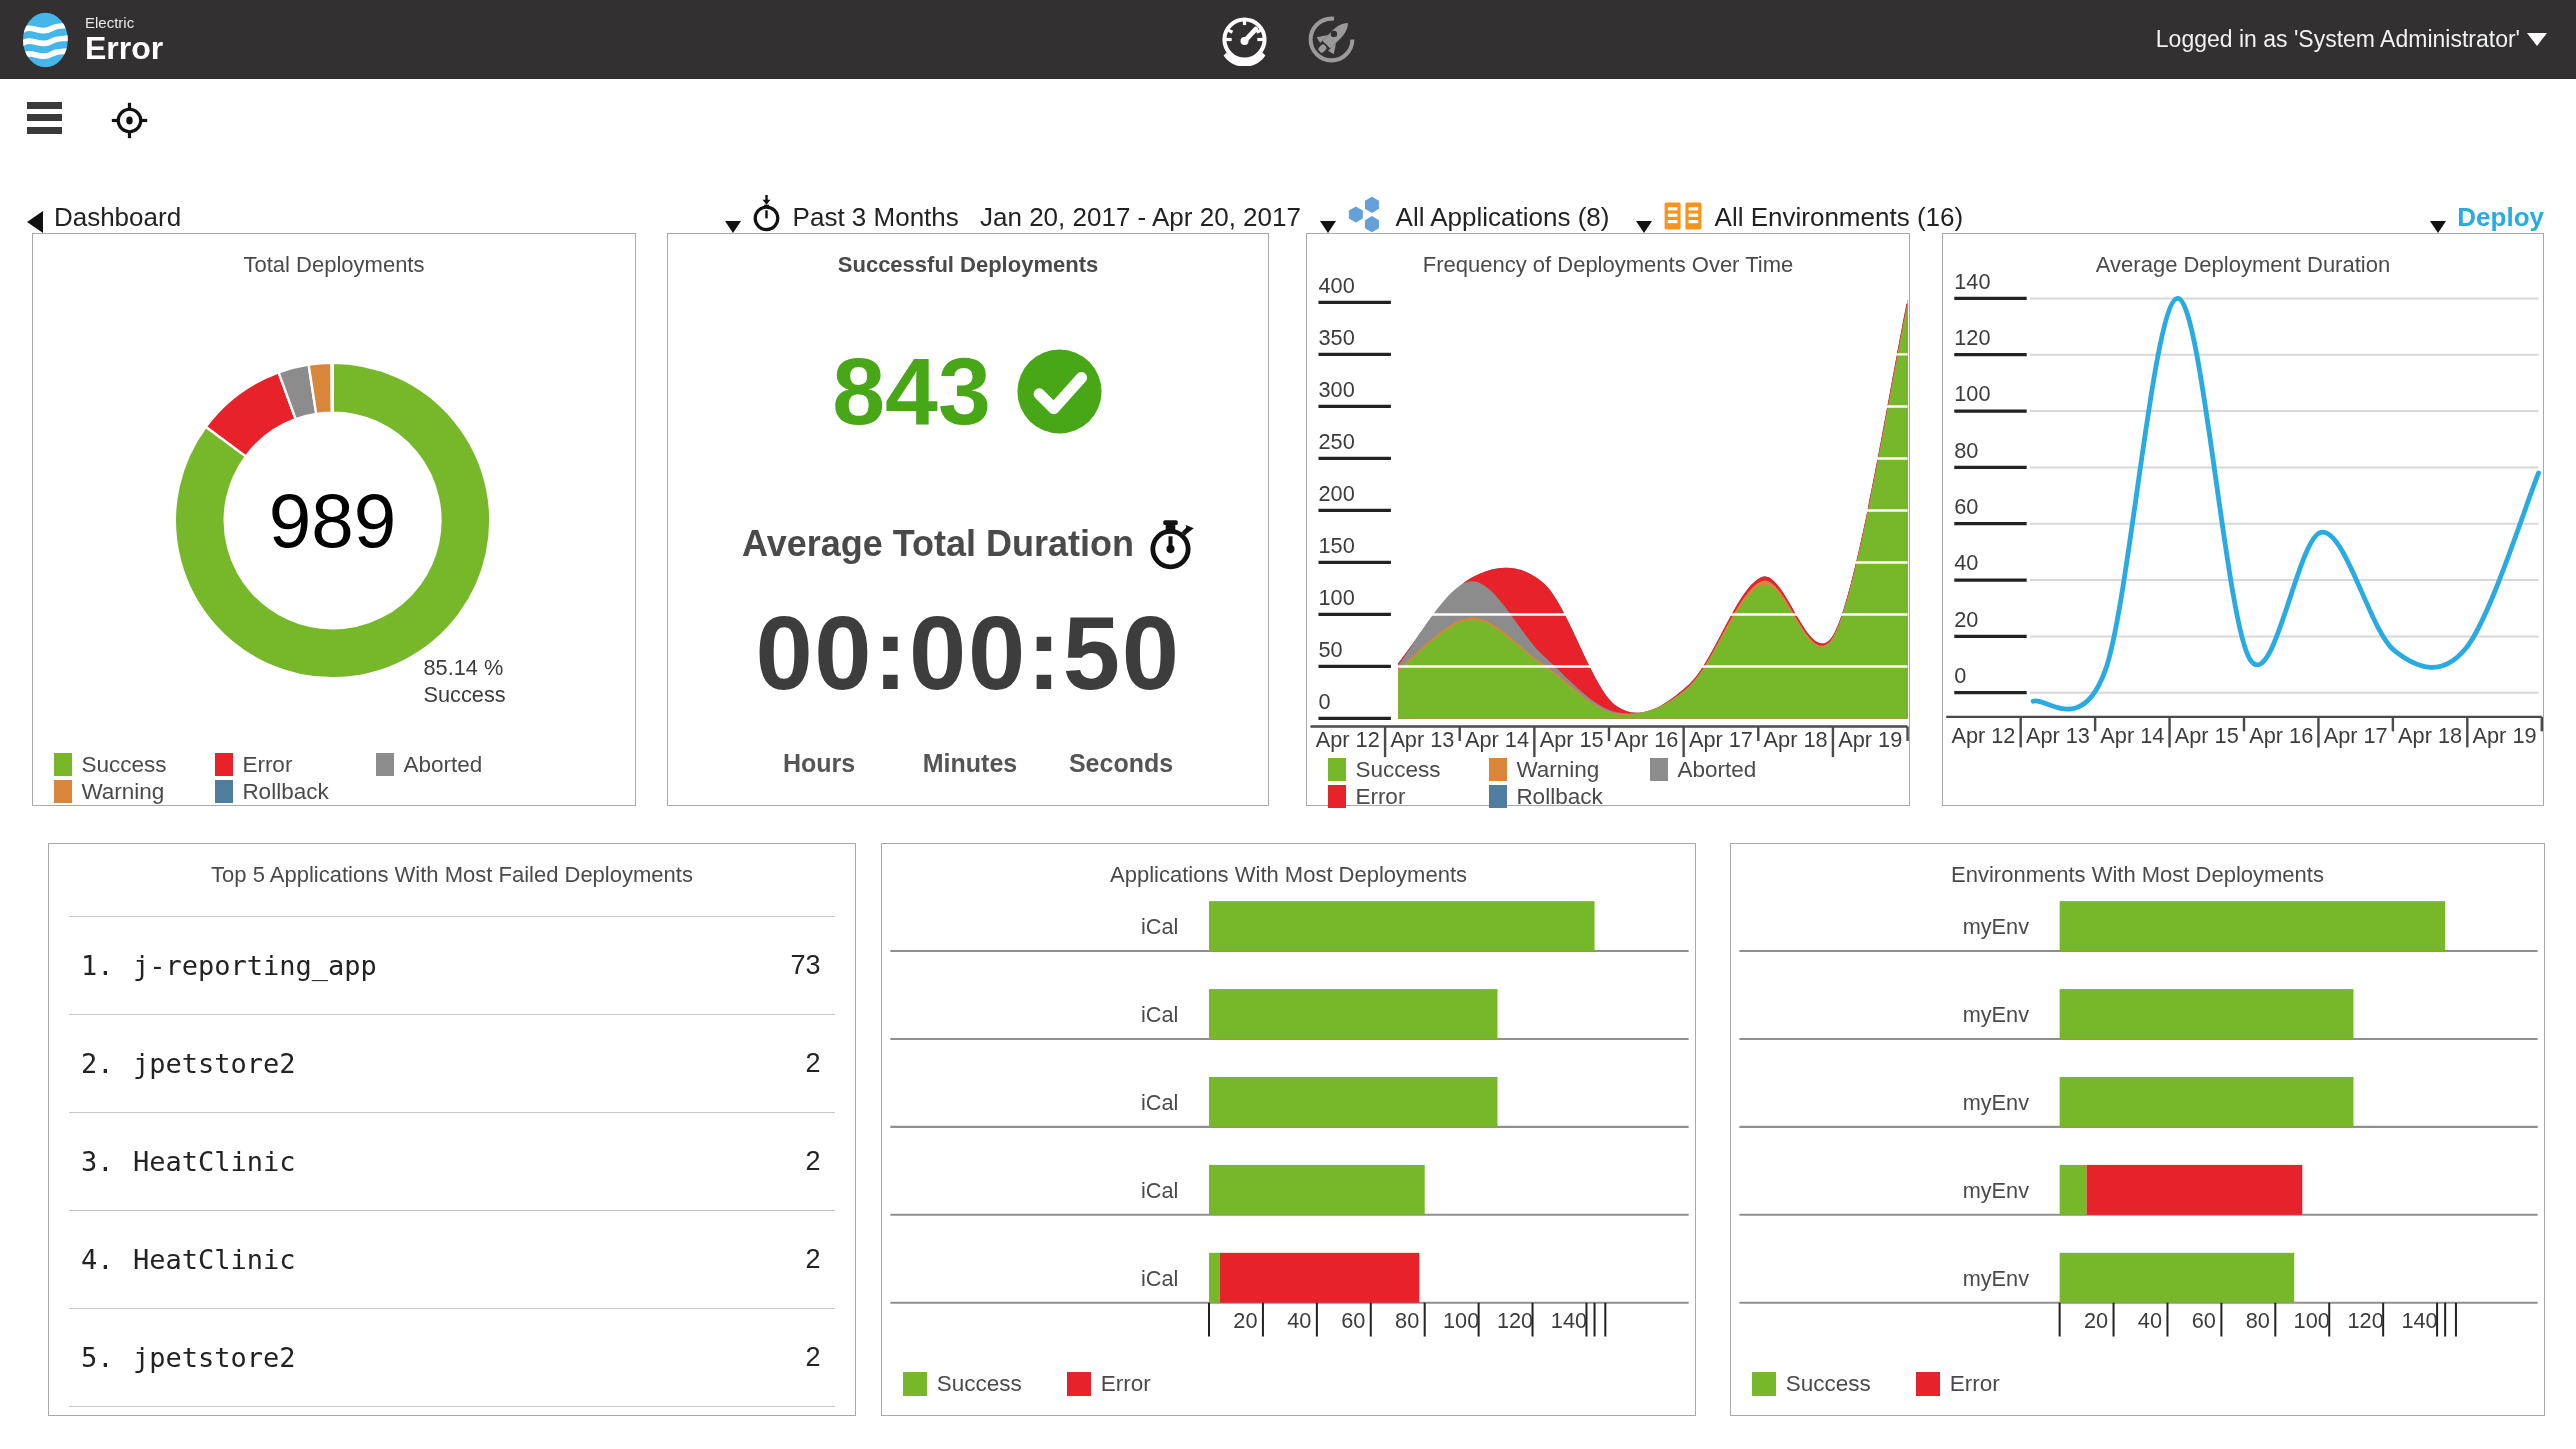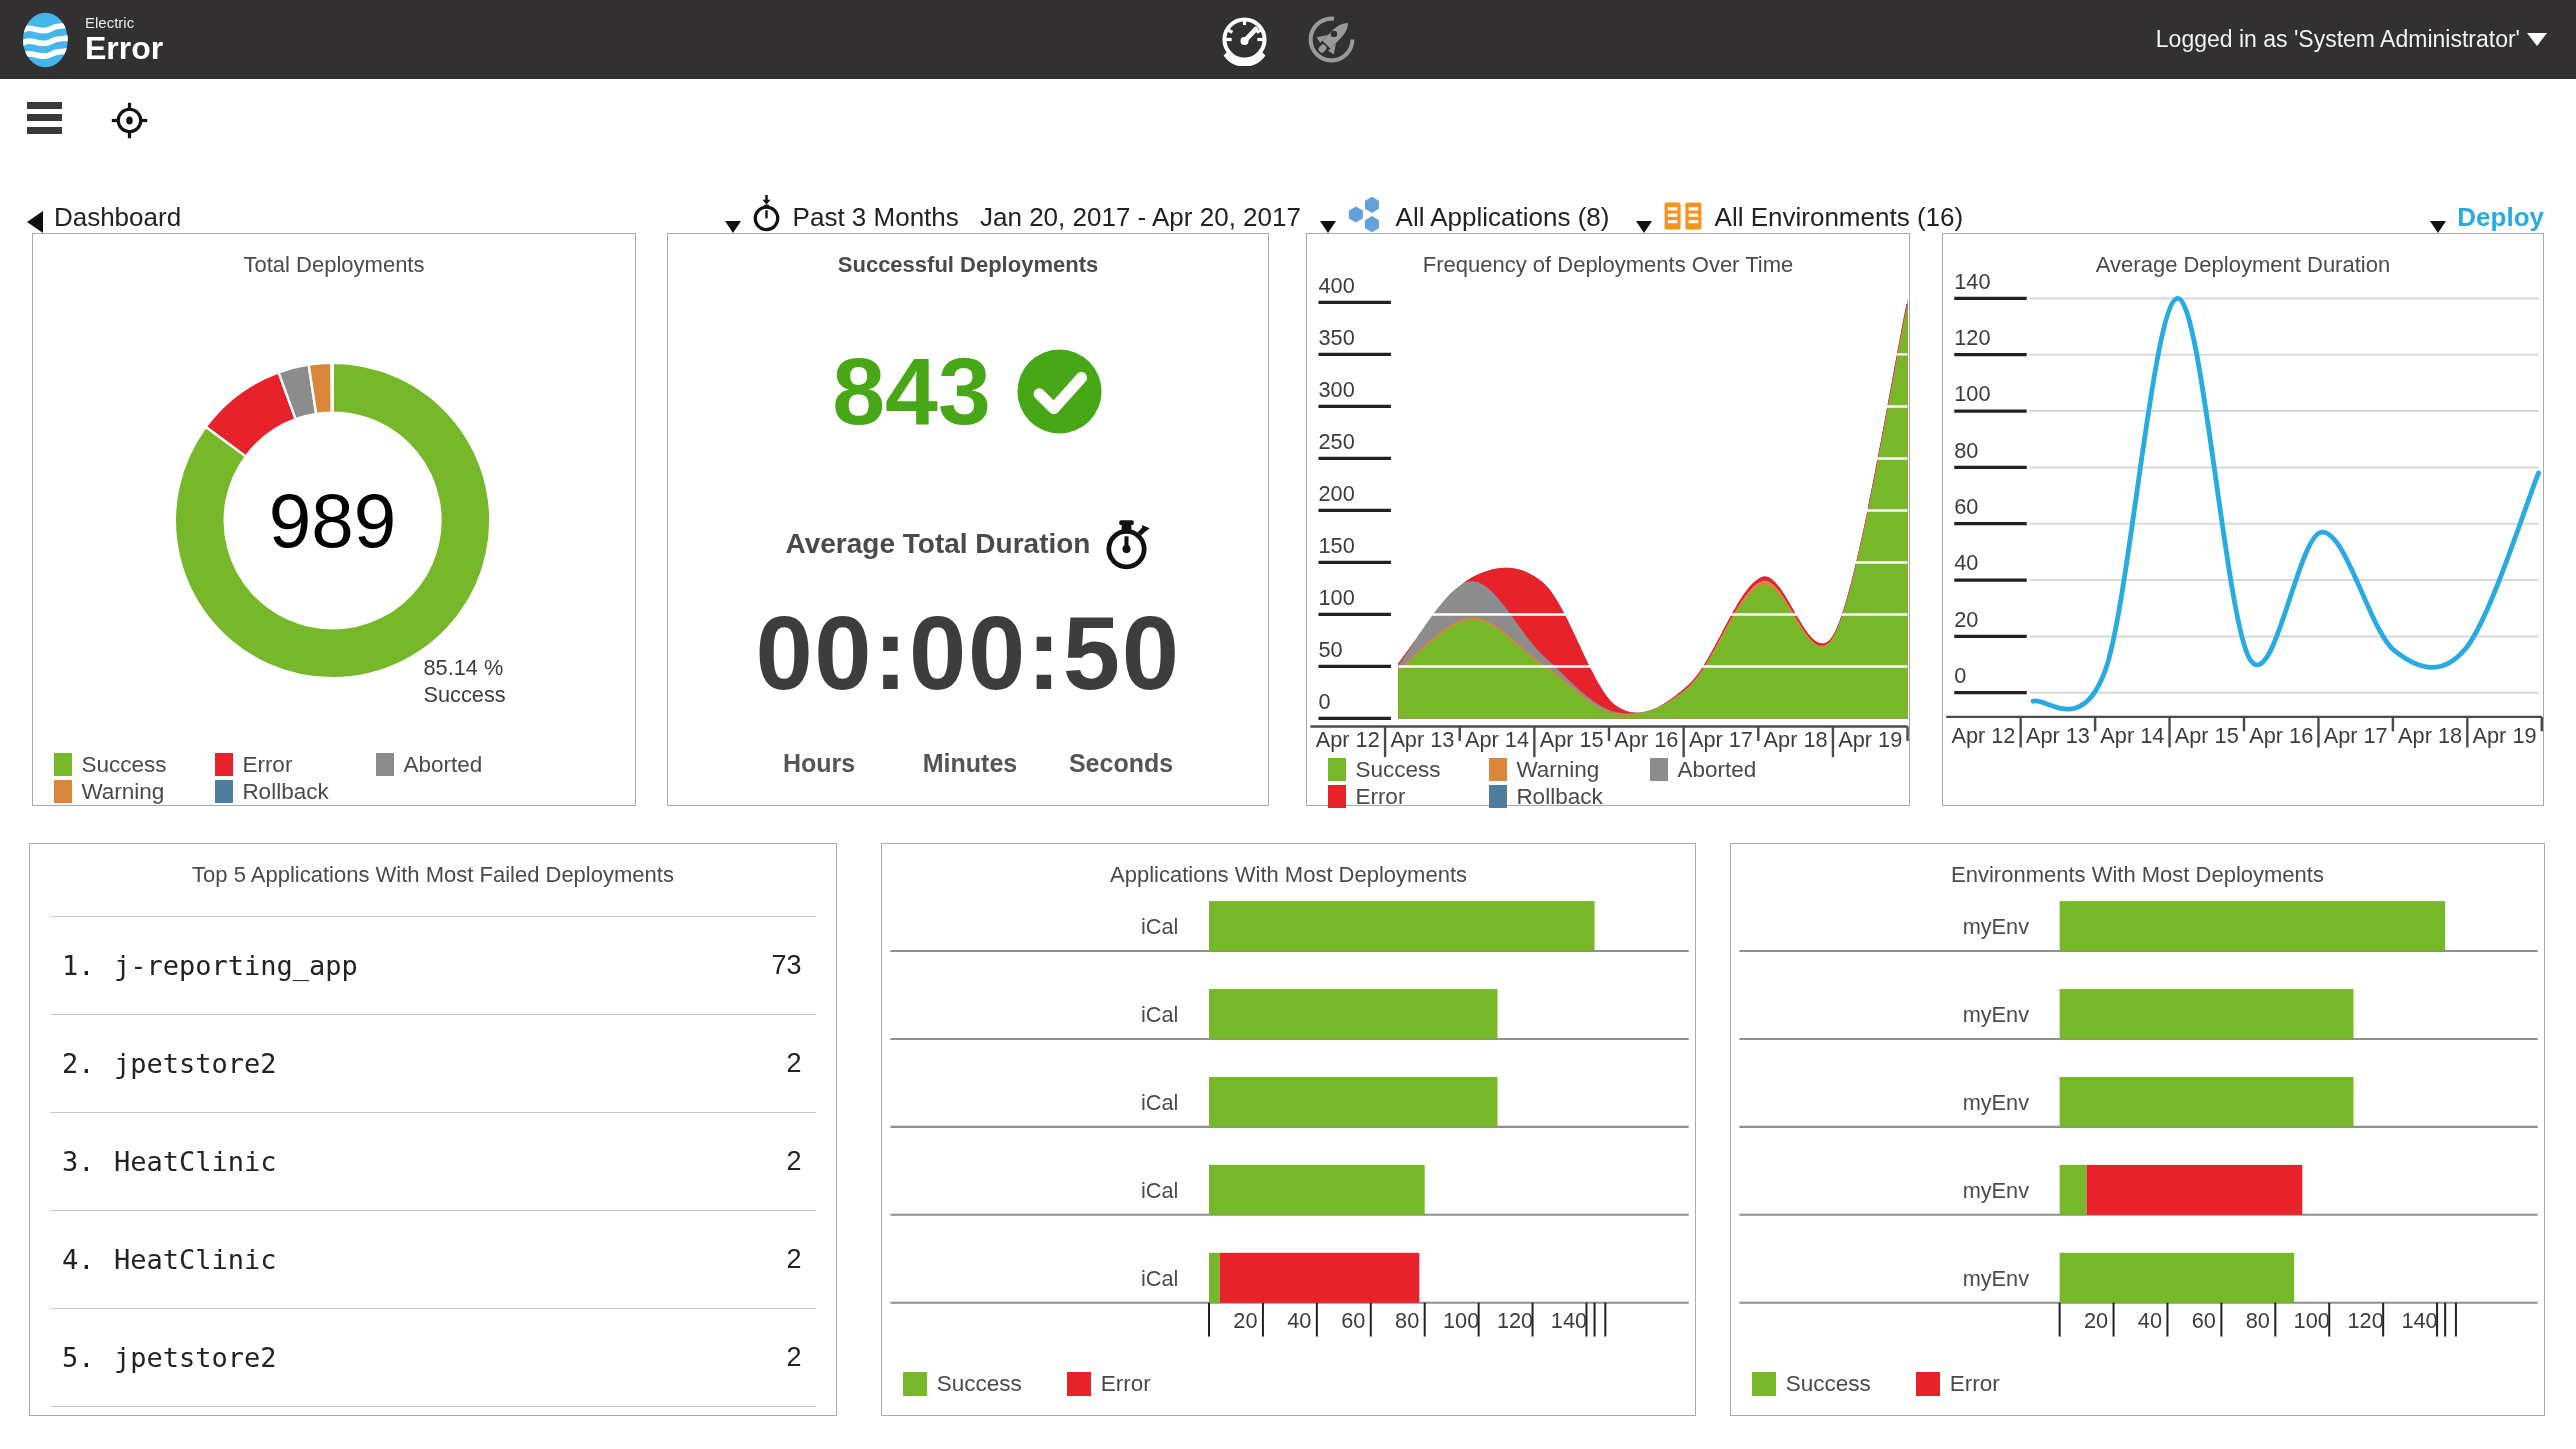--- a/index.html
+++ b/index.html
@@ -25,21 +25,21 @@
   .panel-title{position:absolute;left:0;right:0;top:17.7px;text-align:center;font-size:22px;color:#4a4a4a;}
   .fillsvg{position:absolute;left:0;top:0;}
   svg text{font-family:"Liberation Sans",sans-serif;}
   .legend{position:absolute;display:grid;grid-template-columns:161px 161px 177px;grid-auto-rows:27px;align-items:center;}
   .legend2{position:absolute;display:grid;grid-template-columns:164px 164px;grid-auto-rows:29px;align-items:center;}
   .litem{display:flex;align-items:center;gap:9.7px;font-size:22.5px;color:#4a4a4a;cursor:pointer;}
   .lsq{width:17.7px;height:22.5px;flex:0 0 auto;}
   .lsq2{width:24px;height:24px;flex:0 0 auto;}
   .kpi-num-row{position:absolute;left:0;right:0;top:103px;display:flex;align-items:center;justify-content:center;gap:24px;}
   .kpi-num{font-size:95px;color:#47a717;}
-  .avg-row{position:absolute;left:0;right:0;top:283px;display:flex;align-items:center;justify-content:center;gap:13px;font-size:28px;color:#4a4a4a;}
+  .avg-row{position:absolute;left:0;right:0;top:283px;display:flex;align-items:center;justify-content:center;gap:13px;font-size:36px;color:#4a4a4a;}
   .kpi-time{position:absolute;left:0;right:0;top:361px;text-align:center;font-size:103px;color:#3d3d3d;letter-spacing:1.6px;}
   .unit{position:absolute;top:515px;font-size:25px;color:#555;transform:translateX(-50%);}
   .t5rows{position:absolute;left:20px;right:20px;top:72px;}
   .t5row{height:97px;border-top:1.6px solid #c8c8c8;display:flex;align-items:center;}
   .t5row:last-child{border-bottom:1.6px solid #c8c8c8;}
   .t5rank{font-family:"DejaVu Sans Mono",monospace;font-size:27px;color:#222;margin-left:12px;width:52px;}
   .t5name{font-family:"DejaVu Sans Mono",monospace;font-size:27px;color:#222;}
   .t5val{margin-left:auto;margin-right:14.5px;font-size:27px;color:#222;}
 </style>
 </head>
@@ -344,21 +344,21 @@
       <line x1="189" x2="189" y1="600" y2="618" stroke="#4a4a4a" stroke-width="3"></line>
       <line x1="281.5" x2="281.5" y1="600" y2="638" stroke="#4a4a4a" stroke-width="3"></line>
       <line x1="374" x2="374" y1="600" y2="618" stroke="#4a4a4a" stroke-width="3"></line>
       <line x1="466.5" x2="466.5" y1="600" y2="638" stroke="#4a4a4a" stroke-width="3"></line>
       <line x1="559" x2="559" y1="600" y2="618" stroke="#4a4a4a" stroke-width="3"></line>
       <line x1="651.5" x2="651.5" y1="600" y2="638" stroke="#4a4a4a" stroke-width="3"></line>
       <line x1="744" x2="744" y1="600" y2="618" stroke="#4a4a4a" stroke-width="3"></line>
     </svg>
 </div>
 
-<div class="panel" style="left:29px;top:843px;width:808px;height:573px;">
+<div class="panel" style="left:48px;top:843px;width:808px;height:573px;">
   <div class="panel-title">Top 5 Applications With Most Failed Deployments</div>
   <div class="t5rows">
     <div class="t5row">
         <span class="t5rank">1.</span>
         <span class="t5name">j-reporting_app</span>
         <span class="t5val">73</span>
       </div>
     <div class="t5row">
         <span class="t5rank">2.</span>
         <span class="t5name">jpetstore2</span>

